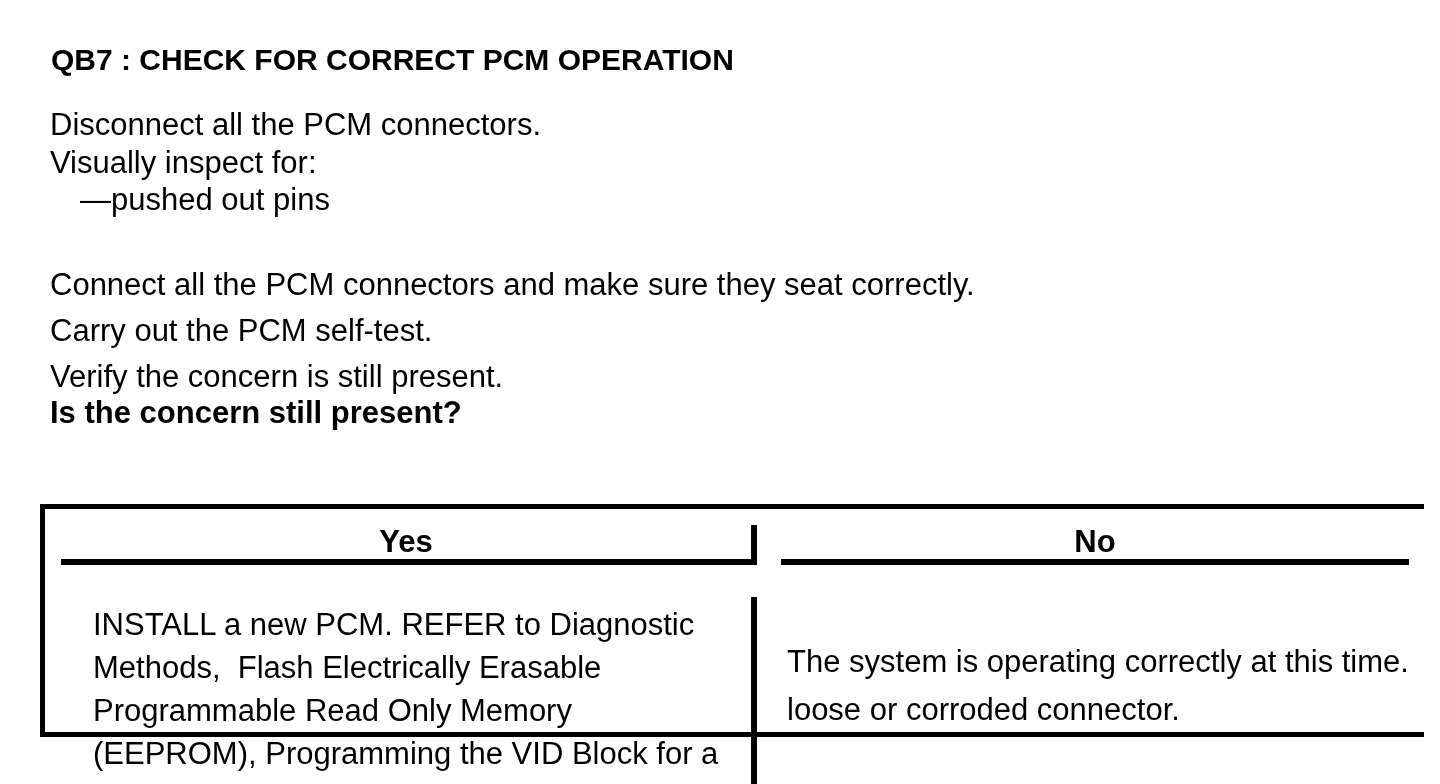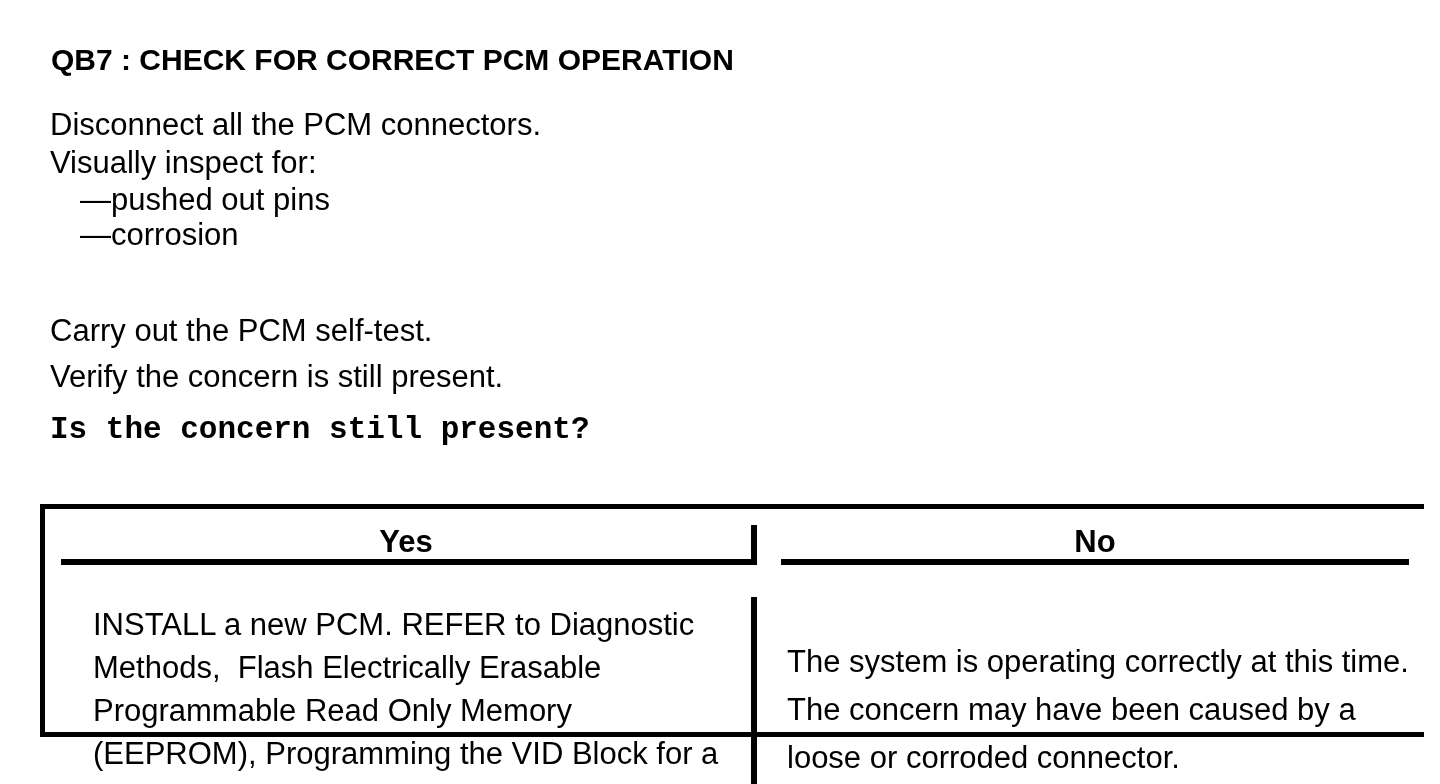--- a/index.html
+++ b/index.html
@@ -31,21 +31,21 @@
   }
   .line.indent { left: 48px; }
   .line.bold { font-weight: bold; }
   .l1 { top: 77px; }
   .l2 { top: 115px; }
   .l3 { top: 152px; }
   .l4 { top: 187px; }
   .l5 { top: 237px; }
   .l6 { top: 283px; }
   .l7 { top: 329px; }
-  .l8 { top: 382px; font-family: Liberation Mono, monospace; }
+  .l8 { top: 365px; }
 
   .qtable {
     position: absolute;
     left: 8px;
     top: 472px;
     width: 1390px;
     height: 233px;
     border: 5px solid #000000;
     display: flex;
     flex-direction: column;
@@ -90,41 +90,40 @@
 </head>
 <body>
 
 <div class="page">
 
   <div class="step-title">QB7 : CHECK FOR CORRECT PCM OPERATION</div>
 
   <div class="line l1">Disconnect all the PCM connectors.</div>
   <div class="line l2">Visually inspect for:</div>
   <div class="line l3 indent">—pushed out pins</div>
-  <div class="line l4 indent">—corrosion</div>
+  <div class="line l5">Connect all the PCM connectors and make sure they seat correctly.</div>
   <div class="line l7">Verify the concern is still present.</div>
   <div class="line l6">Carry out the PCM self-test.</div>
   <div class="line l8 bold">Is the concern still present?</div>
 
   <div class="qtable">
     <div class="hrow">
       <div class="hcell yes">Yes</div>
       <div class="hcell no">No</div>
     </div>
     <div class="brow">
       <div class="bcell yes">
         <div class="tline">INSTALL a new PCM. REFER to Diagnostic</div>
         <div class="tline">Methods,  Flash Electrically Erasable</div>
         <div class="tline">Programmable Read Only Memory</div>
         <div class="tline">(EEPROM), Programming the VID Block for a</div>
         <div class="tline center">Replacement PCM.</div>
       </div>
       <div class="bcell no">
         <div class="tline">The system is operating correctly at this time.</div>
-        <div class="tline">The concern may have been caused by a</div>
         <div class="tline">loose or corroded connector.</div>
       </div>
     </div>
   </div>
 
   <div class="bottom-rule"></div>
 
 </div>
 
 </body></html>

